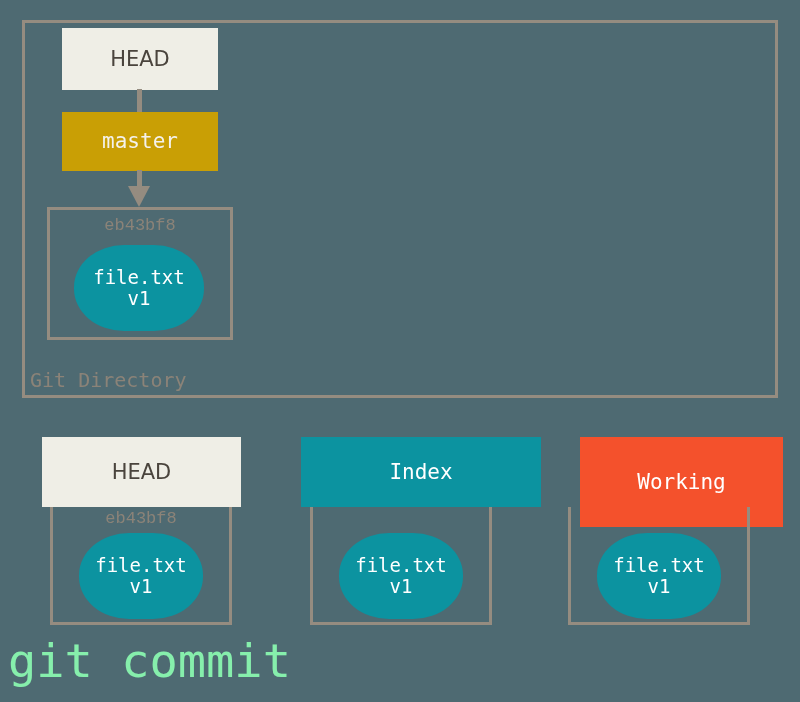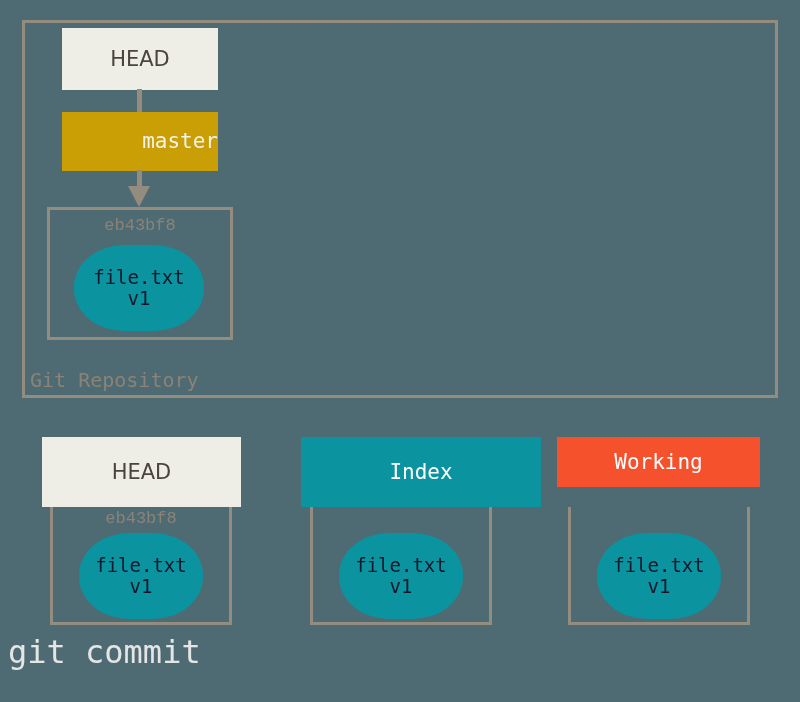--- a/index.html
+++ b/index.html
@@ -58,21 +58,20 @@
   }
 
   #master-box {
     left: 62px;
     top: 112px;
     width: 156px;
     height: 59px;
     background: #c99f05;
     color: #f4f2ec;
     font-size: 21px;
-    justify-content: flex-end;
   }
 
   
   #conn-head-master {
     position: absolute;
     left: 137px;
     top: 89px;
     width: 5px;
     height: 24px;
     background: #958c80;
@@ -120,21 +119,21 @@
 
   
   .blob {
     position: absolute;
     background: #0c93a0;
     border-radius: 50px / 42px;
     display: flex;
     flex-direction: column;
     align-items: center;
     justify-content: center;
-    color: #0f172a;
+    color: #ffffff;
     font-size: 19px;
     line-height: 1.12;
     text-align: center;
     box-sizing: border-box;
   }
   #commit-blob {
     left: 24px;
     top: 35px;
     width: 130px;
     height: 86px;
@@ -204,52 +203,52 @@
   }
   #col-index-body {
     left: 310px;
     top: 507px;
     width: 182px;
     height: 118px;
   }
 
   
   #col-wd-header {
-    left: 557px;
+    left: 580px;
     top: 437px;
     width: 203px;
-    height: 50px;
+    height: 90px;
     background: #f4512c;
     color: #ffffff;
   }
   #col-wd-body {
     left: 568px;
     top: 507px;
     width: 182px;
     height: 118px;
   }
 
   
   #command-caption {
     position: absolute;
     left: 8px;
     top: 633px;
-    font-size: 32px;
-    color: #e5e5e5;
+    font-size: 47px;
+    color: #86efac;
     white-space: pre;
     letter-spacing: 0px;
   }
 
   .blob-line2 { display: block; text-align: right; }
 </style>
 </head>
 <body>
 
 <div id="repo-frame"></div>
-<div id="repo-label">Git Repository</div>
+<div id="repo-label">Git Directory</div>
 
 <div class="label-box" id="head-repo-box">
   <span>HEAD</span>
 </div>
 
 <div id="conn-head-master"></div>
 
 <div class="label-box" id="master-box">
   <span>master</span>
 </div>

